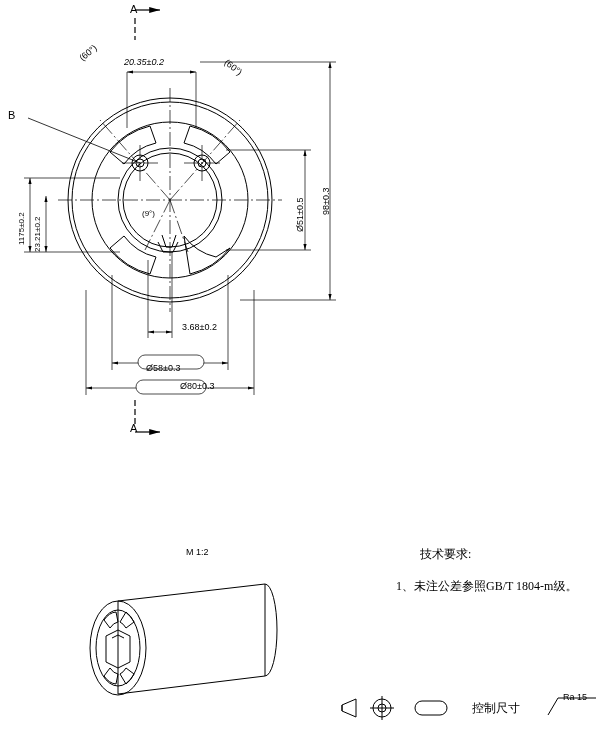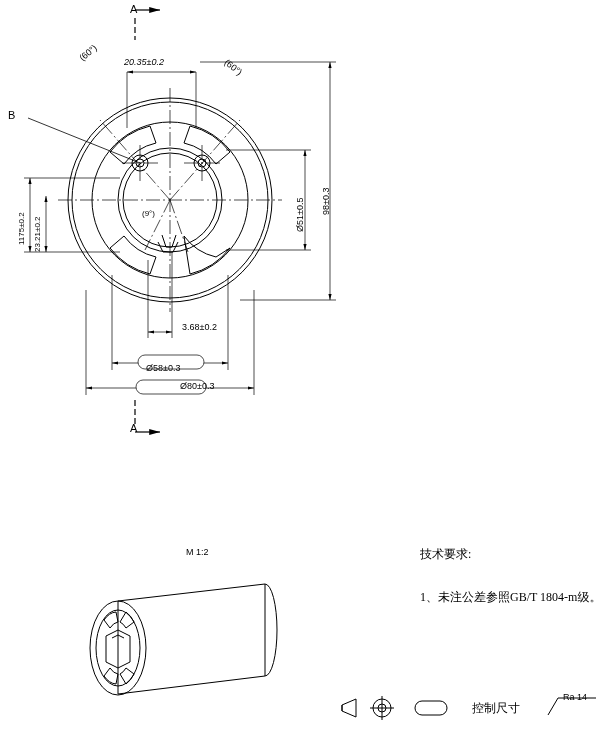--- a/index.html
+++ b/index.html
@@ -189,18 +189,18 @@
   <div class="lbl rot90" style="left:296px; top:232px;">Ø51±0.5</div>
   <div class="lbl rot90" style="left:322px; top:215px;">98±0.3</div>
 
   <div class="lbl" style="left:182px; top:323px;text-align:right;">3.68±0.2</div>
   <div class="lbl" style="left:146px; top:357px;margin-top:7px;">Ø58±0.3</div>
   <div class="lbl" style="left:144px; top:382px;margin-left:36px;">Ø80±0.3</div>
 
   <div class="lbl" style="left:186px; top:548px;text-align:center;">M 1:2</div>
 
   <div class="lbl cn" style="left:420px; top:548px;">技术要求:</div>
-  <div class="lbl cn" style="left:420px; top:580px;margin-top:11px;">1、未注公差参照GB/T 1804-m级。</div>
+  <div class="lbl cn" style="left:396px; top:580px;">1、未注公差参照GB/T 1804-m级。</div>
 
   <div class="lbl cn" style="left:472px; top:702px;">控制尺寸</div>
-  <div class="lbl" style="left:563px; top:693px;">Ra 14</div>
+  <div class="lbl" style="left:563px; top:693px;">Ra 15</div>
 
 </div>
 
 </body></html>

